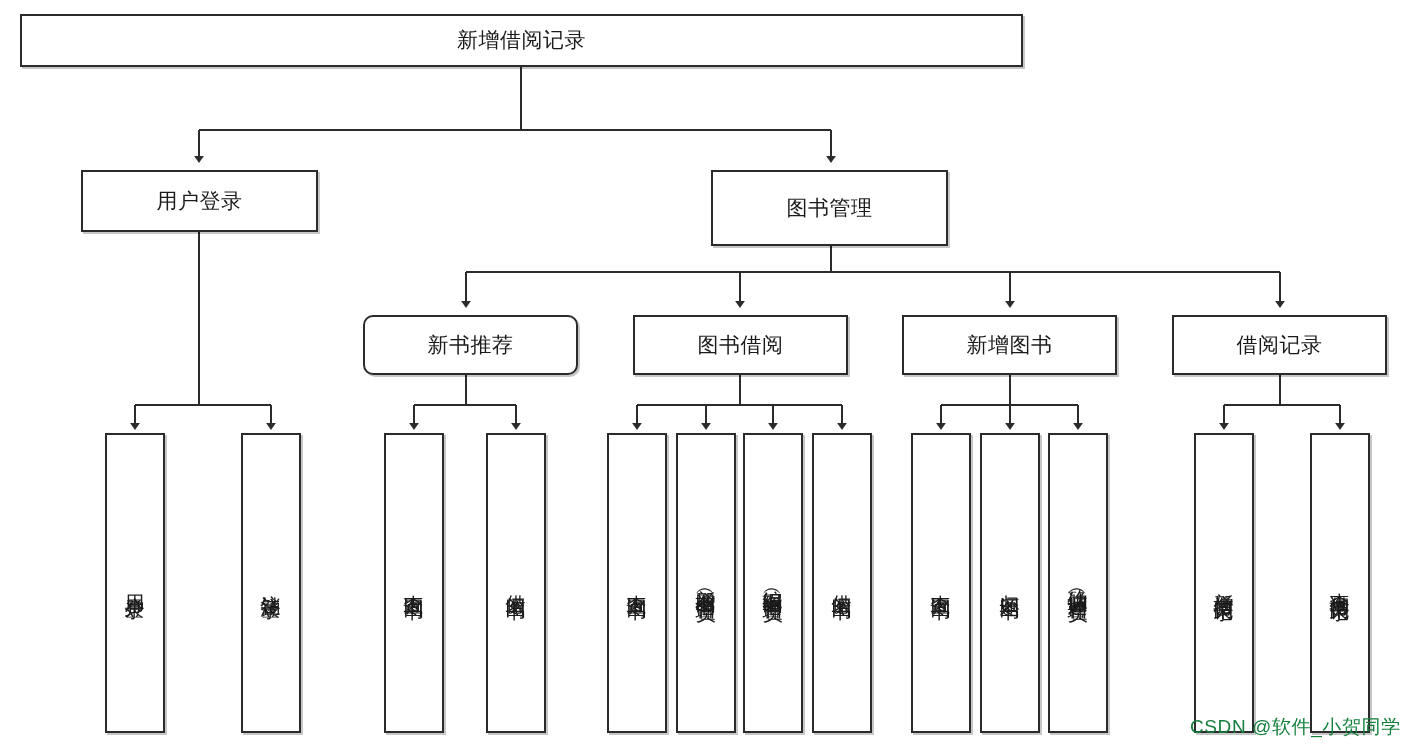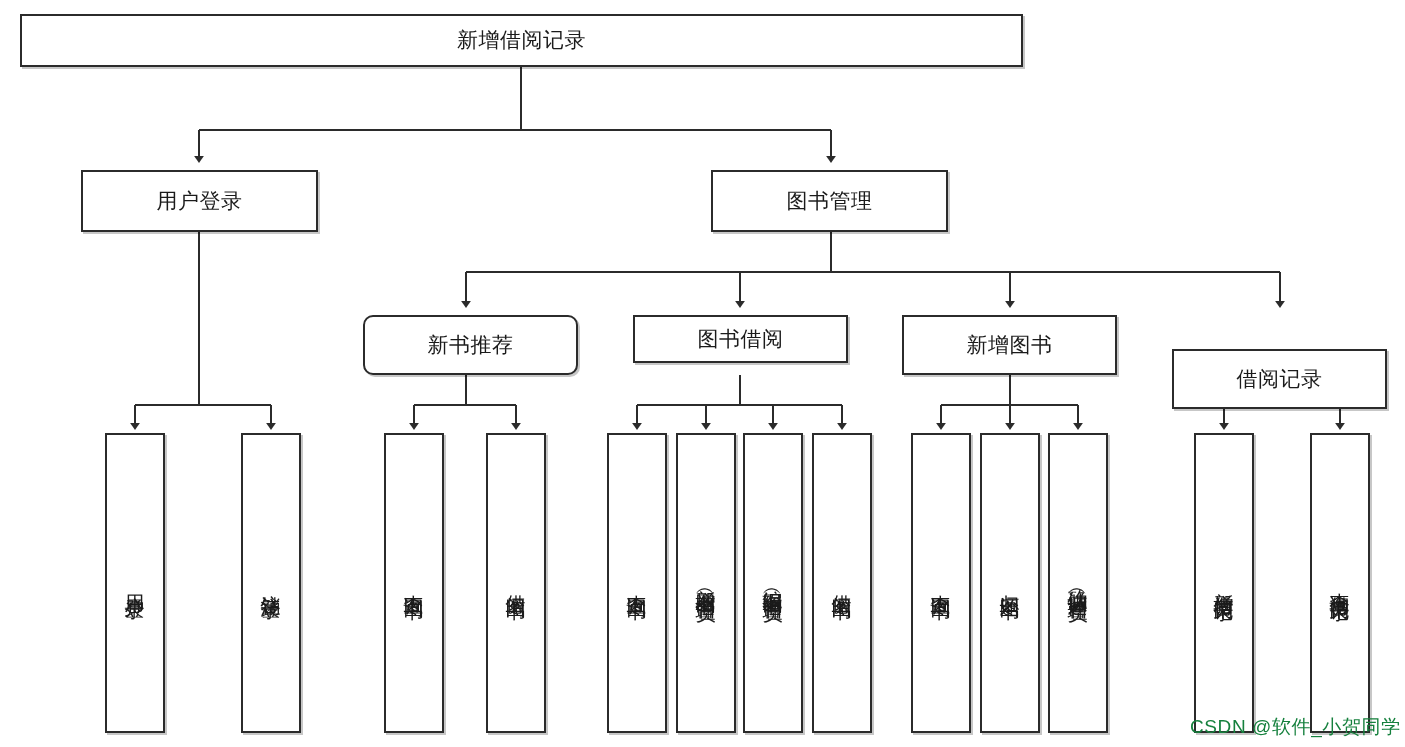--- a/index.html
+++ b/index.html
@@ -117,34 +117,34 @@
     </g>
   </svg>
 
   <div class="node-box" style="left:20px; top:14px; width:1003px; height:53px;">
     <span class="node-label">新增借阅记录</span>
   </div>
 
   <div class="node-box" style="left:81px; top:170px; width:237px; height:62px;">
     <span class="node-label">用户登录</span>
   </div>
-  <div class="node-box" style="left:711px; top:170px; width:237px; height:62px;">
+  <div class="node-box" style="left:711px; top:170px; width:237px; height:76px;">
     <span class="node-label">图书管理</span>
   </div>
 
   <div class="node-box" style="left:363px; top:315px; width:215px; height:60px;border-radius:10px;">
     <span class="node-label">新书推荐</span>
   </div>
-  <div class="node-box" style="left:633px; top:315px; width:215px; height:48px;">
+  <div class="node-box" style="left:633px; top:315px; width:215px; height:60px;">
     <span class="node-label">图书借阅</span>
   </div>
   <div class="node-box" style="left:902px; top:315px; width:215px; height:60px;">
     <span class="node-label">新增图书</span>
   </div>
-  <div class="node-box" style="left:1172px; top:315px; width:215px; height:60px;margin-top:34px;">
+  <div class="node-box" style="left:1172px; top:315px; width:215px; height:60px;">
     <span class="node-label">借阅记录</span>
   </div>
 
   <div class="node-box vertical" style="left:105px; top:433px; width:60px; height:300px;">
     <span class="node-label">用户登录</span>
   </div>
   <div class="node-box vertical" style="left:241px; top:433px; width:60px; height:300px;">
     <span class="node-label">注销登录</span>
   </div>
 

